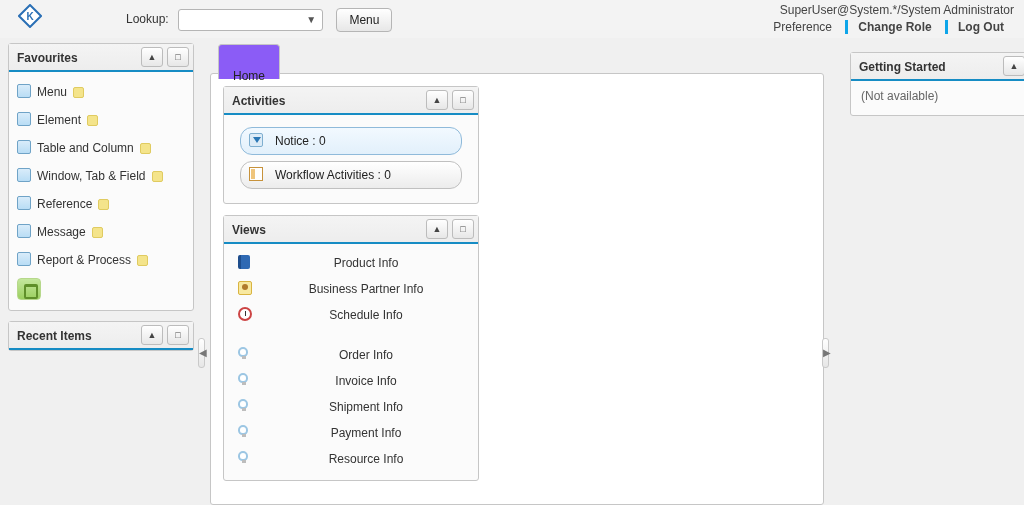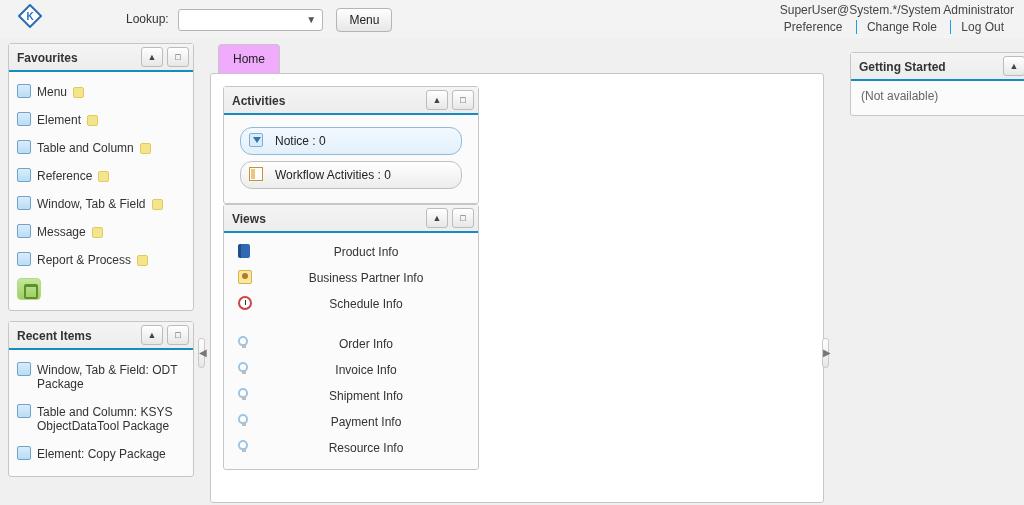--- a/index.html
+++ b/index.html
@@ -11,21 +11,21 @@
   #logo { position:absolute; left:18px; top:4px; width:24px; height:24px; }
   #lookup-area { position:absolute; left:126px; top:8px; }
   #lookup-area .lbl { margin-right:6px; color:#333; }
   #lookup-input { width:145px; height:22px; border:1px solid #B5B5B5; border-radius:3px; background:#fff; display:inline-block; vertical-align:middle; position:relative; }
   #lookup-input .chev { position:absolute; right:6px; top:4px; font-size:10px; color:#555; }
   #menu-btn { display:inline-block; height:24px; line-height:22px; padding:0 12px; margin-left:10px; border:1px solid #B5B5B5; border-radius:4px;
     background:linear-gradient(#ffffff,#e7e7e7); color:#222; vertical-align:middle; }
   #user-block { position:absolute; right:10px; top:3px; text-align:right; font-size:12px; color:#444; }
   #user-block .links { margin-top:3px; }
   #user-block .links span { padding:0 10px; cursor:pointer; }
-  #user-block .links .sep { border-left:1px solid #0ea5e9; }
+  #user-block .links .sep { border-left:3px solid #0ea5e9;font-weight:bold; }
 
   
   #main { position:absolute; left:0; top:38px; right:0; bottom:0; }
   #left-col { position:absolute; left:8px; top:5px; width:186px; bottom:0; overflow:hidden; }
   #center-col { position:absolute; left:210px; top:5px; right:200px; bottom:0; }
   #right-col { position:absolute; right:10px; top:14px; width:164px; }
 
   .splitter { position:absolute; top:0; bottom:0; width:8px; }
   .splitter .handle { position:absolute; top:300px; width:7px; height:30px; background:linear-gradient(#fff,#e6e6e6); border:1px solid #C9C9C9; border-radius:3px; font-size:10px; color:#777; line-height:28px; text-align:center; }
   #split-left { left:198px; }
@@ -44,24 +44,24 @@
 
   
   .tree-item { position:relative; padding:7px 0 7px 22px; cursor:pointer; color:#333; }
   .tree-item .win-icon { position:absolute; left:2px; top:6px; }
   .tree-item .star-icon { display:inline-block; margin-left:6px; width:11px; height:11px; background:#F4E48B; border:1px solid #E0CB60; border-radius:2px; vertical-align:middle; }
   #trash { margin:4px 0 2px 2px; width:24px; height:22px; border:1px solid #B6D88B; border-radius:4px; background:linear-gradient(#C4E79D,#9BCF5F); position:relative; }
   #trash::after { content:""; position:absolute; left:6px; top:5px; width:10px; height:10px; border:2px solid #5F8F2A; border-radius:2px; border-top:3px solid #5F8F2A; }
 
   
   #tabbar { position:relative; height:30px; }
-  .tab { position:absolute; left:8px; top:1px; height:29px; line-height:29px; padding:0 14px; border:1px solid #C6C6C6; border-bottom:none;
-    border-radius:4px 4px 0 0; background:#f0abfc; z-index:2; color:#222; font-weight:500; }
+  .tab { position:absolute; left:8px; top:1px; height:29px; line-height:29px; padding:17px 14px; border:1px solid #C6C6C6; border-bottom:none;
+    border-radius:4px 4px 0 0; background:#8b5cf6; z-index:2; color:#222; font-weight:500; }
   #home-content { border:1px solid #C6C6C6; background:#fff; border-radius:3px; margin-top:0px; padding:12px; min-height:430px; }
-  .sub-panel { width:256px; margin-bottom:0; }
+  .sub-panel { width:256px; margin-bottom:11px; }
   .sub-panel .panel-header { font-weight:bold; }
   .activity-btn { display:block; margin:6px 10px; border:1px solid #C0C0C0; border-radius:12px;
     background:linear-gradient(#ffffff,#ececec); color:#222; height:28px; line-height:26px; padding-left:34px; position:relative; text-align:left; cursor:pointer; }
   .activity-btn.sel { background:linear-gradient(#f2f9ff,#e2f0fb); border-color:#8FBADA; }
   .activity-btn .ic { position:absolute; left:8px; top:5px; }
 
   .view-item { position:relative; padding:6px 0 6px 30px; cursor:pointer;text-align:center; }
   .view-item .ic { position:absolute; left:8px; top:5px; }
   .view-gap { height:14px; }
 
@@ -121,41 +121,36 @@
           <span>Favourites</span>
           <div class="panel-btns">
             <div class="hdr-btn">▲</div>
             <div class="hdr-btn">□</div>
           </div>
         </div>
         <div class="panel-body" id="fav-body">
             <div class="tree-item"><span class="ic-box ic-window win-icon"></span><span>Menu</span><span class="star-icon"></span></div>
             <div class="tree-item"><span class="ic-box ic-window win-icon"></span><span>Element</span><span class="star-icon"></span></div>
             <div class="tree-item"><span class="ic-box ic-window win-icon"></span><span>Table and Column</span><span class="star-icon"></span></div>
+            <div class="tree-item"><span class="ic-box ic-window win-icon"></span><span>Window, Tab &amp; Field</span><span class="star-icon"></span></div>
             <div class="tree-item"><span class="ic-box ic-window win-icon"></span><span>Reference</span><span class="star-icon"></span></div>
-            <div class="tree-item"><span class="ic-box ic-window win-icon"></span><span>Window, Tab &amp; Field</span><span class="star-icon"></span></div>
             <div class="tree-item"><span class="ic-box ic-window win-icon"></span><span>Message</span><span class="star-icon"></span></div>
             <div class="tree-item"><span class="ic-box ic-window win-icon"></span><span>Report &amp; Process</span><span class="star-icon"></span></div>
             <div id="trash"></div>
           </div>
       </div>
 
       <div class="panel">
         <div class="panel-header">
           <span>Recent Items</span>
           <div class="panel-btns">
             <div class="hdr-btn">▲</div>
             <div class="hdr-btn">□</div>
           </div>
         </div>
-        <div class="panel-body" id="recent-body">
-            <div class="tree-item"><span class="ic-box ic-window win-icon"></span><span>Window, Tab &amp; Field: ODT Package</span></div>
-            <div class="tree-item"><span class="ic-box ic-window win-icon"></span><span>Table and Column: KSYS ObjectDataTool Package</span></div>
-            <div class="tree-item"><span class="ic-box ic-window win-icon"></span><span>Element: Copy Package</span></div>
-          </div>
       </div>
     </div>
 
     <div class="splitter" id="split-left">
         <div class="handle"></div>
       </div>
 
     <div id="center-col">
       <div id="tabbar">
         <div class="tab">Home</div>

